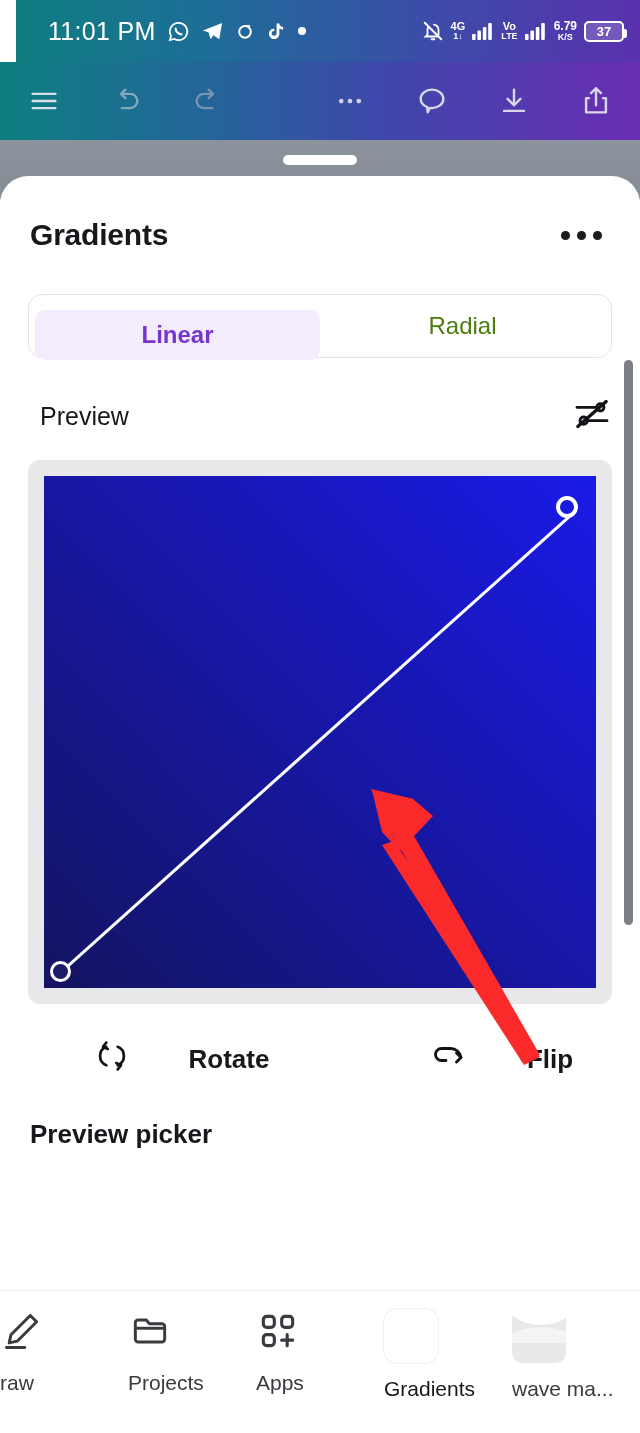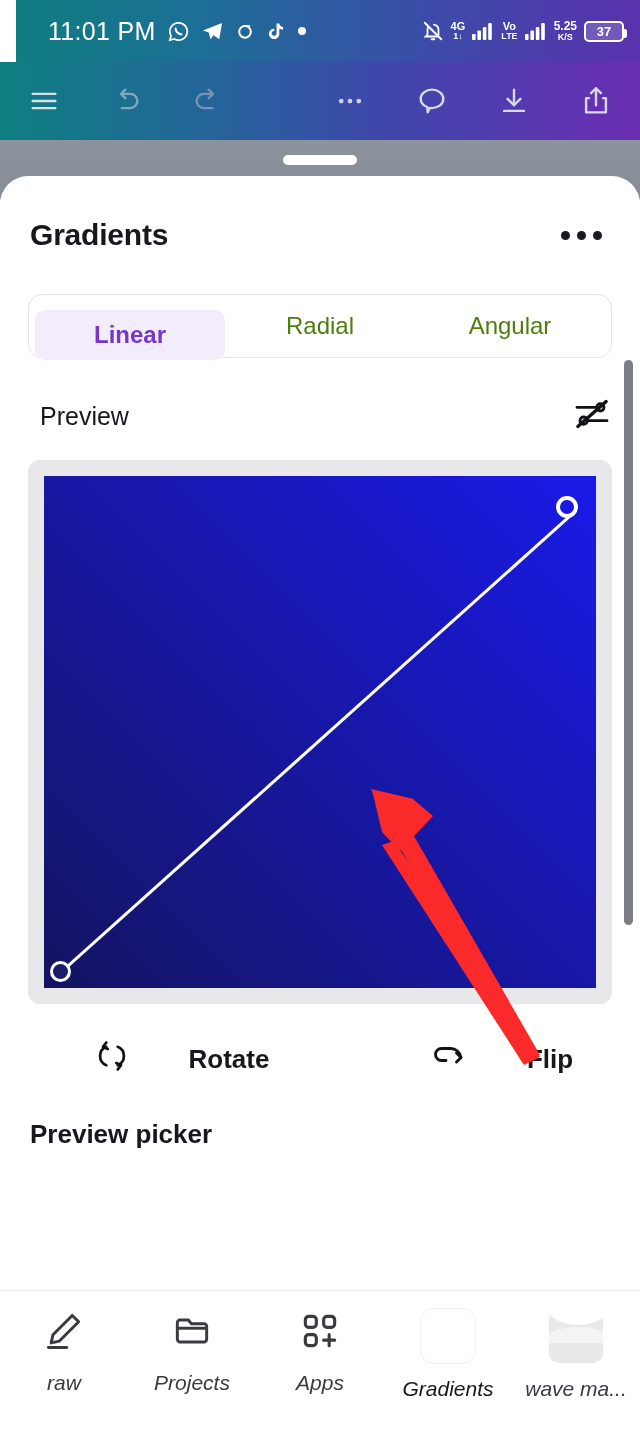--- a/index.html
+++ b/index.html
@@ -128,21 +128,21 @@
 
   
   .red-arrow { position:absolute; left:0; top:0; width:640px; height:1433px; pointer-events:none; }
 
   
   .bottomnav {
     position:absolute; left:0; bottom:0; width:640px; height:143px;
     background:#ffffff; border-top:1.5px solid #ececee;
     display:flex; align-items:flex-start; padding-top:18px;
   }
-  .nav-item { flex:1; display:flex; flex-direction:column; align-items:center; gap:14px;font-style:italic; }
+  .nav-item { flex:1; display:flex; flex-direction:column; align-items:flex-start; gap:14px; }
   .nav-label { font-size:21px; color:#3a3a40; }
   .nav-item.active .nav-label { color:#17171c; }
   .nav-item.muted .nav-label { color:#3a3a40; }
   .grad-chip {
     width:54px; height:54px; border-radius:13px; padding:5px; background:#ffffff;
     box-shadow:0 0 0 1px #f0f0f2;
   }
   .grad-chip-inner {
     width:100%; height:100%; border-radius:9px;
     background:
@@ -226,21 +226,21 @@
       </span>
       <span class="sb-ico">
         <svg width="22" height="18" viewBox="0 0 22 18" fill="#fff">
           <rect x="0" y="12" width="3.6" height="6" rx="1"></rect>
             <rect x="5.4" y="8.5" width="3.6" height="9.5" rx="1"></rect>
           <rect x="10.8" y="5" width="3.6" height="13" rx="1"></rect>
             <rect x="16.2" y="1" width="3.6" height="17" rx="1"></rect>
         </svg>
       </span>
       <span class="speed">
-        <span class="s1">5.25</span>
+        <span class="s1">6.79</span>
         <span class="s2">K/S</span>
       </span>
       <span class="battery">37</span>
     </div>
   </div>
 
   <div class="toolbar">
     <div class="tb-left">
       <span class="tb-btn">
         <svg width="34" height="34" viewBox="0 0 24 24" stroke="#e9e9ef" stroke-width="1.7" stroke-linecap="round">
@@ -298,21 +298,20 @@
         <i></i>
           <i></i>
           <i></i>
       </div>
     </div>
 
     
     <div class="segwrap">
       <div class="seg active">Linear</div>
       <div class="seg">Radial</div>
-      <div class="seg">Angular</div>
     </div>
 
     
     <div class="prev-head">
       <span class="prev-label">Preview</span>
       <span>
         <svg width="40" height="40" viewBox="0 0 24 24" fill="none" stroke="#111116" stroke-width="1.7" stroke-linecap="round">
           <circle cx="17" cy="8" r="2.2"></circle>
           <circle cx="7" cy="16" r="2.2"></circle>
           <path d="M3 8h11M10 16h11"></path>

